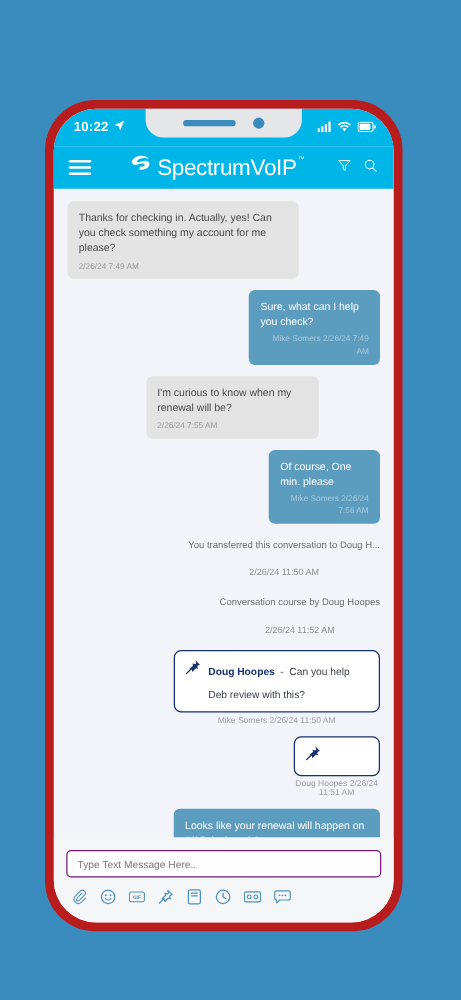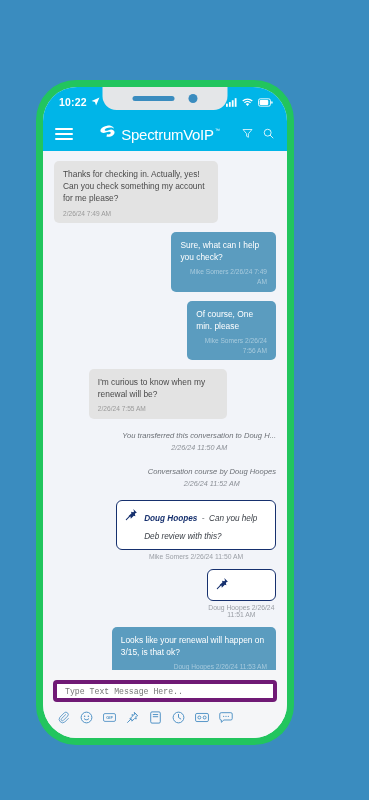--- a/index.html
+++ b/index.html
@@ -10,22 +10,22 @@
   body {
     background: #3a8cbf;
     overflow: hidden;
     position: relative;
   }
 
   
   .phone {
     position: absolute;
     left: 36px; top: 80px;
-    width: 258px; height: 665px;
-    background: #22c55e;
+    width: 286px; height: 665px;
+    background: #b91c1c;
     border-radius: 40px;
     padding: 7px;
     overflow: hidden;
   }
   .screen {
     width: 100%; height: 100%;
     background: #f2f4f9;
     border-radius: 34px;
     overflow: hidden;
     display: flex;
@@ -105,21 +105,21 @@
   .brand {
     flex: 1;
     display: flex;
     align-items: center;
     justify-content: center;
     gap: 5px;
     margin-left: -4px;
   }
   .brand-name {
     color: #fff;
-    font-size: 15px;
+    font-size: 18px;
     letter-spacing: -.3px;
     position: relative;
   }
   .brand-name::after {
     content: "\2122";
     font-size: 5px;
     position: absolute;
     top: 1px; right: -6px;
   }
   .appbar-actions { display: flex; align-items: center; gap: 10px; }
@@ -155,62 +155,60 @@
   .bubble.in  .meta { color: #9a9a9a; text-align: left; }
   .bubble.out .meta { color: #a7cadd; text-align: right; }
 
   
   .notice {
     text-align: center;
     color: #6c7076;
     font-size: 7.6px;
     line-height: 1.55;
     padding: 2px 0;
-    font-style: italic;
-  }
-  .notice .nt { display: block; color: #8c9097; font-size: 7.2px; }
+  }
+  .notice .nt { display: block; color: #8c9097; font-size: 7.2px; margin-top: 10px; }
 
   
   .pinwrap { display: flex; flex-direction: column; align-items: flex-end; gap: 3px; }
   .pinbox {
     width: 72%;
     background: #ffffff;
     border: 1.1px solid #16306e;
     border-radius: 6px;
     padding: 6px 8px;
     display: flex;
     align-items: flex-start;
     gap: 6px;
-    font-style: italic;
   }
   .pinbox .pname { color: #16306e; font-weight: bold; font-size: 8.2px; }
   .pinbox .ptext { color: #3c4148; font-size: 8.2px; line-height: 1.4; }
   .pin-meta {
     width: 72%;
     text-align: center;
     color: #9a9ea5;
     font-size: 6.8px;
   }
 
   
   .composer {
     flex: 0 0 auto;
     background: #f5f6f8;
     padding: 10px 10px 14px 10px;
   }
   .msg-input {
     width: 100%;
     height: 22px;
     background: #fff;
-    border: 4px solid #701a75;
+    border: 1px solid #701a75;
     border-radius: 4px;
     font-size: 8.2px;
     color: #9a9ea5;
     padding: 0 8px;
-    font-family: Liberation Mono, monospace;
+    font-family: Liberation Sans, sans-serif;
     outline: none;
   }
   .tools {
     display: flex;
     align-items: center;
     gap: 10px;
     padding: 9px 2px 0 4px;
   }
   .tool { cursor: pointer; line-height: 0; }
 </style>
@@ -299,31 +297,31 @@
         </div>
       </div>
 
       <div class="row out">
         <div class="bubble out">
           <span>Sure, what can I help you check?</span>
           <span class="meta">Mike Somers 2/26/24 7:49 AM</span>
         </div>
       </div>
 
+      <div class="row in">
+        <div class="bubble in">
+          <span>I'm curious to know when my renewal will be?</span>
+          <span class="meta">2/26/24 7:55 AM</span>
+        </div>
+      </div>
+
       <div class="row out">
         <div class="bubble out">
           <span>Of course, One min. please</span>
           <span class="meta">Mike Somers 2/26/24 7:56 AM</span>
-        </div>
-      </div>
-
-      <div class="row in">
-        <div class="bubble in">
-          <span>I'm curious to know when my renewal will be?</span>
-          <span class="meta">2/26/24 7:55 AM</span>
         </div>
       </div>
 
       <div class="notice">
         <span>You transferred this conversation to Doug H...</span>
         <span class="nt">2/26/24 11:50 AM</span>
       </div>
 
       <div class="notice">
         <span>Conversation course by Doug Hoopes</span>

